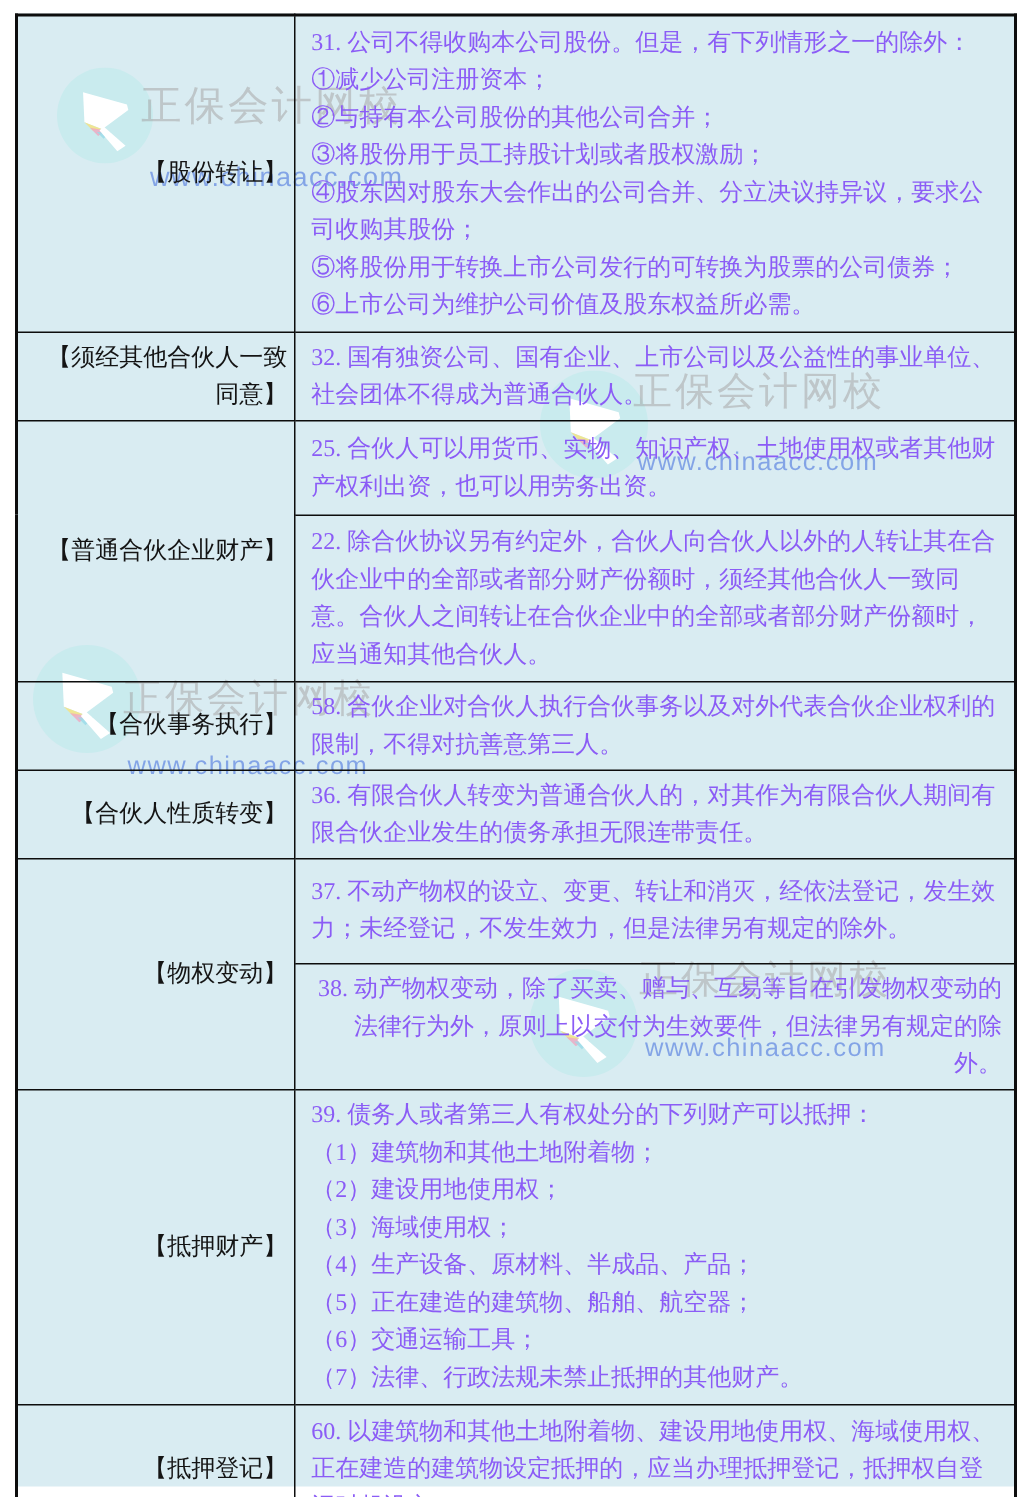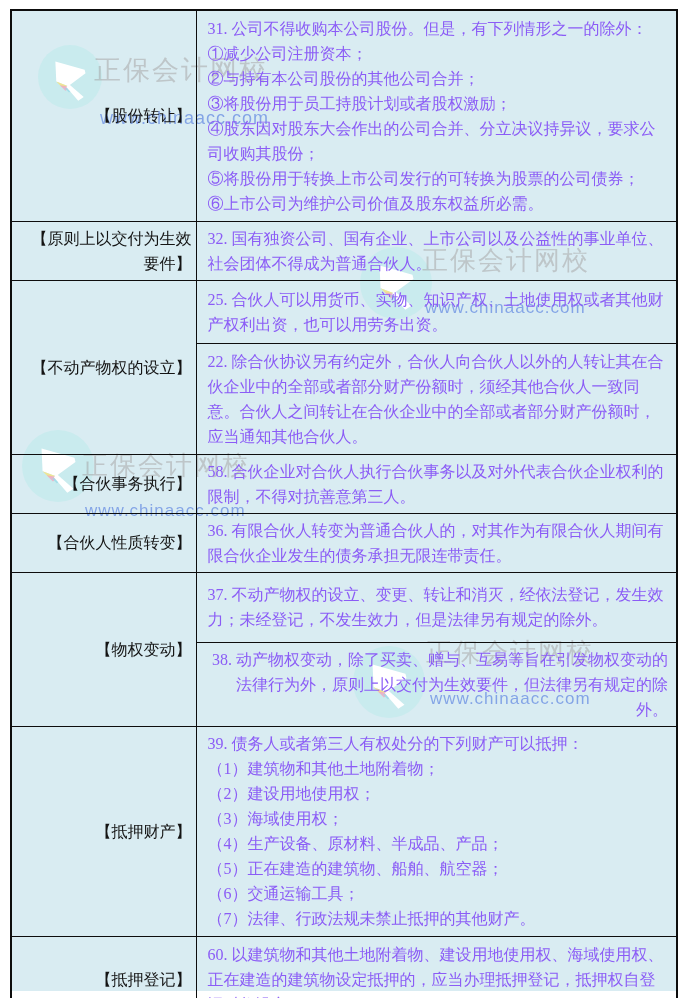--- a/index.html
+++ b/index.html
@@ -125,25 +125,25 @@
         <td class="lbl">【股份转让】</td>
         <td class="txt">31. 公司不得收购本公司股份。但是，有下列情形之一的除外：
 ①减少公司注册资本；
 ②与持有本公司股份的其他公司合并；
 ③将股份用于员工持股计划或者股权激励；
 ④股东因对股东大会作出的公司合并、分立决议持异议，要求公司收购其股份；
 ⑤将股份用于转换上市公司发行的可转换为股票的公司债券；
 ⑥上市公司为维护公司价值及股东权益所必需。</td>
       </tr>
       <tr style="height:57px;">
-        <td class="lbl">【原则上以交付为生效要件】</td>
+        <td class="lbl">【须经其他合伙人一致同意】</td>
         <td class="txt">32. 国有独资公司、国有企业、上市公司以及公益性的事业单位、社会团体不得成为普通合伙人。</td>
       </tr>
       <tr style="height:63px;">
-        <td class="lbl" rowspan="2">【不动产物权的设立】</td>
+        <td class="lbl" rowspan="2">【普通合伙企业财产】</td>
         <td class="txt">25. 合伙人可以用货币、实物、知识产权、土地使用权或者其他财产权利出资，也可以用劳务出资。</td>
       </tr>
       <tr style="height:111px;">
         <td class="txt">22. 除合伙协议另有约定外，合伙人向合伙人以外的人转让其在合伙企业中的全部或者部分财产份额时，须经其他合伙人一致同意。合伙人之间转让在合伙企业中的全部或者部分财产份额时，应当通知其他合伙人。</td>
       </tr>
       <tr style="height:57px;">
         <td class="lbl">【合伙事务执行】</td>
         <td class="txt">58. 合伙企业对合伙人执行合伙事务以及对外代表合伙企业权利的限制，不得对抗善意第三人。</td>
       </tr>
       <tr style="height:57px;">

